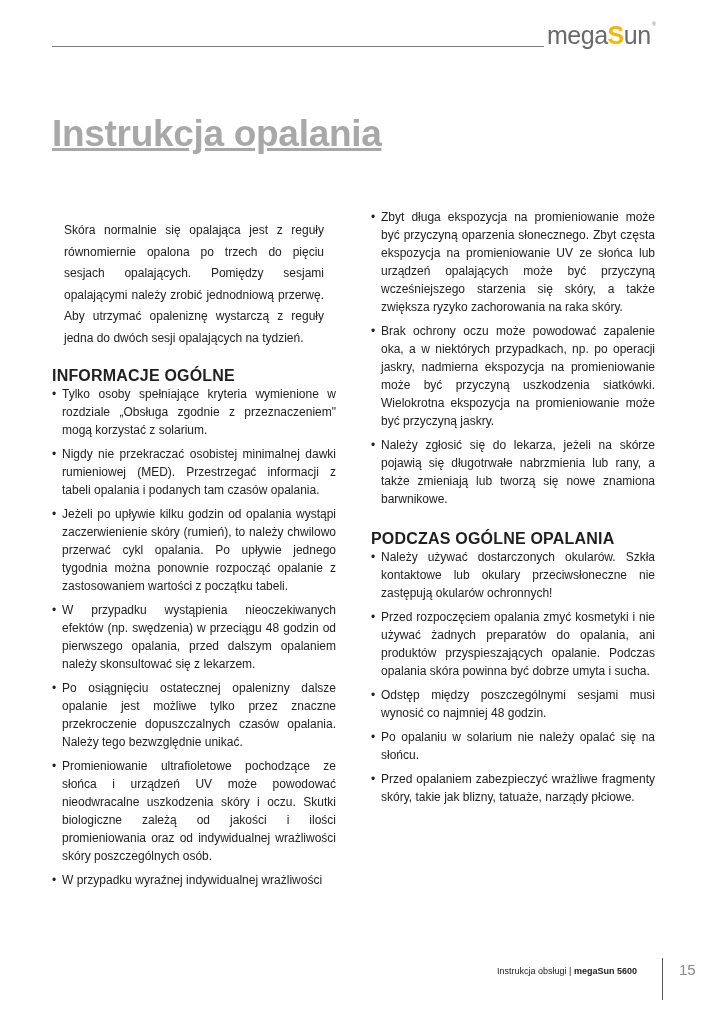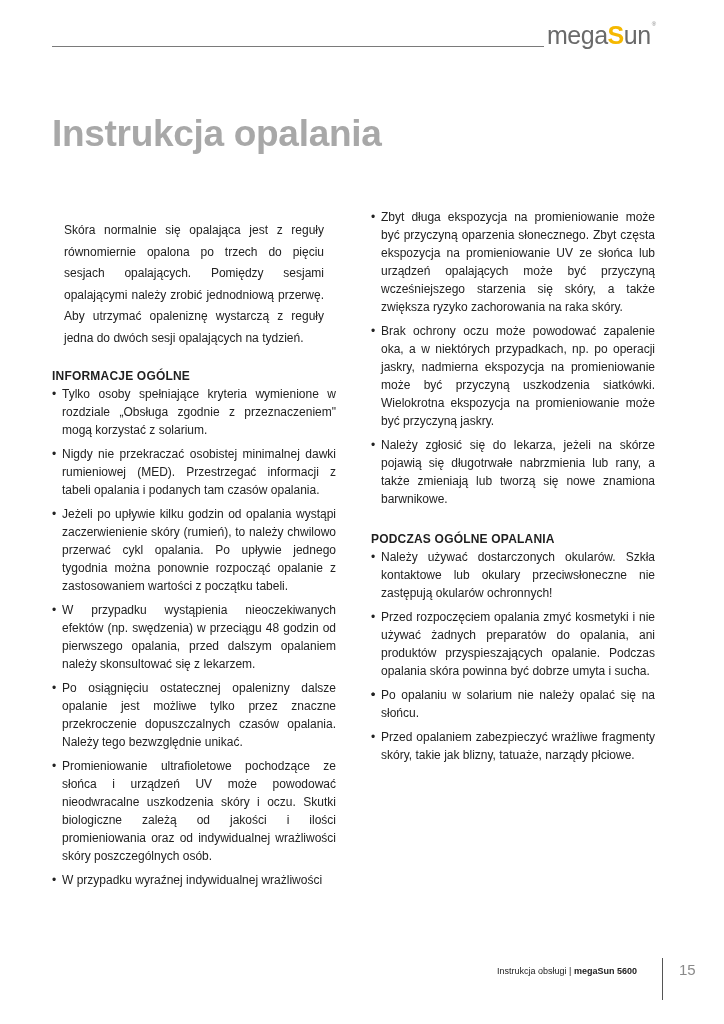--- a/index.html
+++ b/index.html
@@ -4,28 +4,28 @@
 <style>
   html, body { margin:0; padding:0; }
   body {
     width:724px; height:1024px; background:#ffffff; position:relative; overflow:hidden;
     font-family:"Liberation Sans", sans-serif; color:#1f1f1f;
   }
   .header-line { position:absolute; left:52px; top:46px; width:492px; height:1px; background:#7a7a7a; }
   .logo { position:absolute; left:547px; top:21px; font-size:25px; letter-spacing:-0.5px; color:#6a6a6a; font-family:"Liberation Sans", sans-serif; }
   .logo .s { color:#f5b800; font-weight:bold; }
   .logo .reg { position:absolute; right:-5px; top:0px; font-size:6px; color:#888; }
-  .title { position:absolute; left:52px; top:113px; font-size:37px; font-weight:bold; color:#a8a8a8; letter-spacing:-0.3px; margin:0; }
+  .title { position:absolute; left:52px; top:113px; font-size:37px; font-weight:bold; color:#a8a8a8; letter-spacing:-0.3px; margin:0;text-decoration:underline; }
   .col { position:absolute; font-size:12px; line-height:20px; color:#222; }
   .col.left { left:52px; top:208px; width:284px; }
   .col.right { left:371px; top:208px; width:284px; }
   .col p { margin:12px; text-align:justify; }
   .intro { line-height:21.5px !important; }
   h2.section { margin:27px 0 3px 0; font-size:18.5px; font-weight:bold; color:#c41230; line-height:22px; }
-  h3.sub { margin:18px 0 0 0; font-size:12px; font-weight:bold; color:#1f1f1f; letter-spacing:0.2px; line-height:18px; }
+  h3.sub { margin:18px 0 0 0; font-size:16px; font-weight:bold; color:#1f1f1f; letter-spacing:0.2px; line-height:18px; }
   ul { list-style:none; margin:0; padding:0; }
   li { position:relative; padding-left:10px; text-align:justify; margin-bottom:6px; line-height:18px; }
   li .bullet { position:absolute; left:0; top:0; }
   .cont { padding-left:10px; line-height:18px; margin-bottom:6px !important; }
   .right h3.sub { margin-top:22px; }
   .footer-text { position:absolute; left:497px; top:966px; font-size:9px; color:#222; }
   .footer-text b { font-weight:bold; }
   .footer-line { position:absolute; left:662px; top:958px; width:1px; height:42px; background:#555; }
   .page-num { position:absolute; left:670px; top:961px; font-size:15px; color:#8a8a8a;margin-left:9px; }
 </style>
@@ -57,21 +57,21 @@
 <div class="col right">
   <ul>
     <li><span class="bullet">•</span><span>Zbyt długa ekspozycja na promieniowanie może być przyczyną oparzenia słonecznego. Zbyt częsta ekspozycja na promieniowanie UV ze słońca lub urządzeń opalających może być przyczyną wcześniejszego starzenia się skóry, a także zwiększa ryzyko zachorowania na raka skóry.</span></li>
     <li><span class="bullet">•</span><span>Brak ochrony oczu może powodować zapalenie oka, a w niektórych przypadkach, np. po operacji jaskry, nadmierna ekspozycja na promieniowanie może być przyczyną uszkodzenia siatkówki. Wielokrotna ekspozycja na promieniowanie może być przyczyną jaskry.</span></li>
     <li><span class="bullet">•</span><span>Należy zgłosić się do lekarza, jeżeli na skórze pojawią się długotrwałe nabrzmienia lub rany, a także zmieniają lub tworzą się nowe znamiona barwnikowe.</span></li>
   </ul>
   <h3 class="sub">PODCZAS OGÓLNE OPALANIA</h3>
   <ul>
     <li><span class="bullet">•</span><span>Należy używać dostarczonych okularów. Szkła kontaktowe lub okulary przeciwsłoneczne nie zastępują okularów ochronnych!</span></li>
     <li><span class="bullet">•</span><span>Przed rozpoczęciem opalania zmyć kosmetyki i nie używać żadnych preparatów do opalania, ani produktów przyspieszających opalanie. Podczas opalania skóra powinna być dobrze umyta i sucha.</span></li>
-    <li><span class="bullet">•</span></li>
+    <li><span class="bullet">•</span><span>Odstęp między poszczególnymi sesjami musi wynosić co najmniej 48 godzin.</span></li>
     <li><span class="bullet">•</span><span>Po opalaniu w solarium nie należy opalać się na słońcu.</span></li>
     <li><span class="bullet">•</span><span>Przed opalaniem zabezpieczyć wrażliwe fragmenty skóry, takie jak blizny, tatuaże, narządy płciowe.</span></li>
   </ul>
 </div>
 
 <div class="footer-text">
   <span>Instrukcja obsługi | </span><b>megaSun 5600</b>
 </div>
 <div class="footer-line"></div>
 <div class="page-num">15</div>

